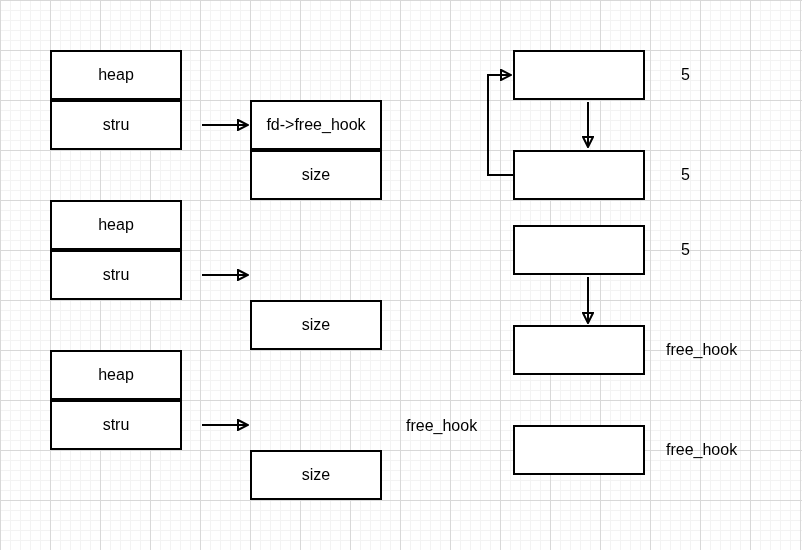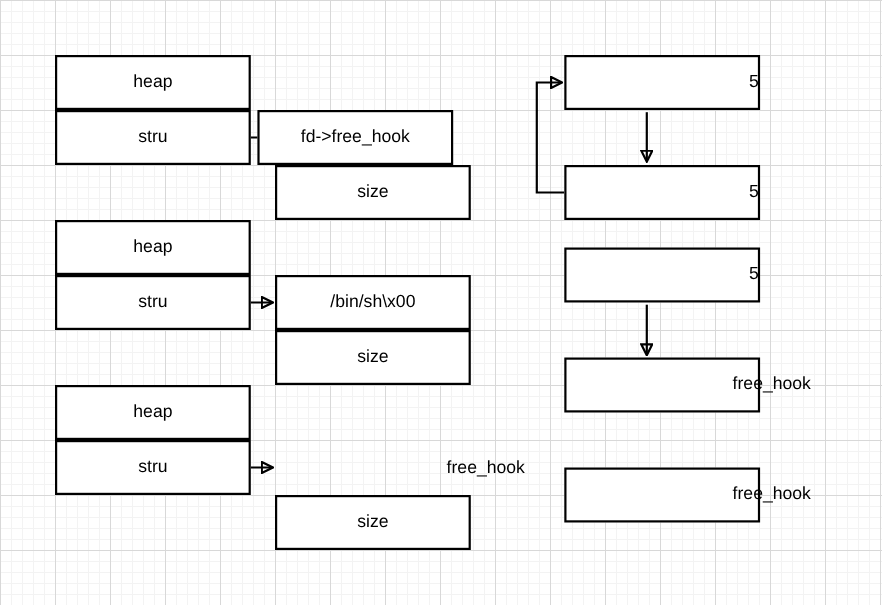--- a/index.html
+++ b/index.html
@@ -15,21 +15,21 @@
     background-color: #ffffff;
     background-image:
       linear-gradient(#d8d8d8 1px, transparent 1px),
       linear-gradient(90deg, #d8d8d8 1px, transparent 1px),
       linear-gradient(#f3f3f3 1px, transparent 1px),
       linear-gradient(90deg, #f3f3f3 1px, transparent 1px);
     background-size: 50px 50px, 50px 50px, 10px 10px, 10px 10px;
   }
   .node {
     position: absolute;
-    width: 178px;
+    width: 132px;
     height: 50px;
     box-sizing: border-box;
     border: 2px solid #000000;
     background: #ffffff;
     display: flex;
     align-items: center;
     justify-content: center;
     font-size: 16px;
     color: #000000;
     white-space: nowrap;
@@ -74,24 +74,23 @@
 
   <div class="node" style="left:50px;top:50px">heap</div>
   <div class="node" style="left:50px;top:100px">stru</div>
 
   <div class="node" style="left:50px;top:200px">heap</div>
   <div class="node" style="left:50px;top:250px">stru</div>
 
   <div class="node" style="left:50px;top:350px">heap</div>
   <div class="node" style="left:50px;top:400px">stru</div>
 
-  <div class="node" style="left:234px;top:100px">fd-&gt;free_hook</div>
+  <div class="node" style="left:250px;top:100px">fd-&gt;free_hook</div>
   <div class="node" style="left:250px;top:150px">size</div>
 
-  <div class="node" style="left:250px;top:250px">/bin/sh\x00</div>
   <div class="node" style="left:250px;top:300px">size</div>
 
   <div class="node" style="left:250px;top:450px">size</div>
 
   <div class="node" style="left:513px;top:50px"></div>
   <div class="node" style="left:513px;top:150px"></div>
   <div class="node" style="left:513px;top:225px"></div>
   <div class="node" style="left:513px;top:325px"></div>
   <div class="node" style="left:513px;top:425px"></div>
 

